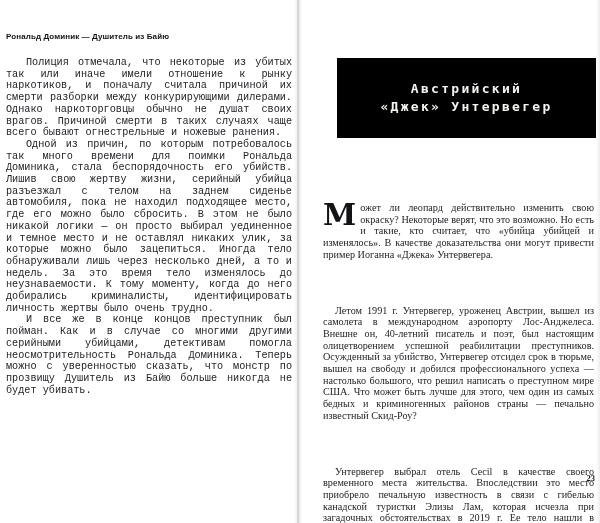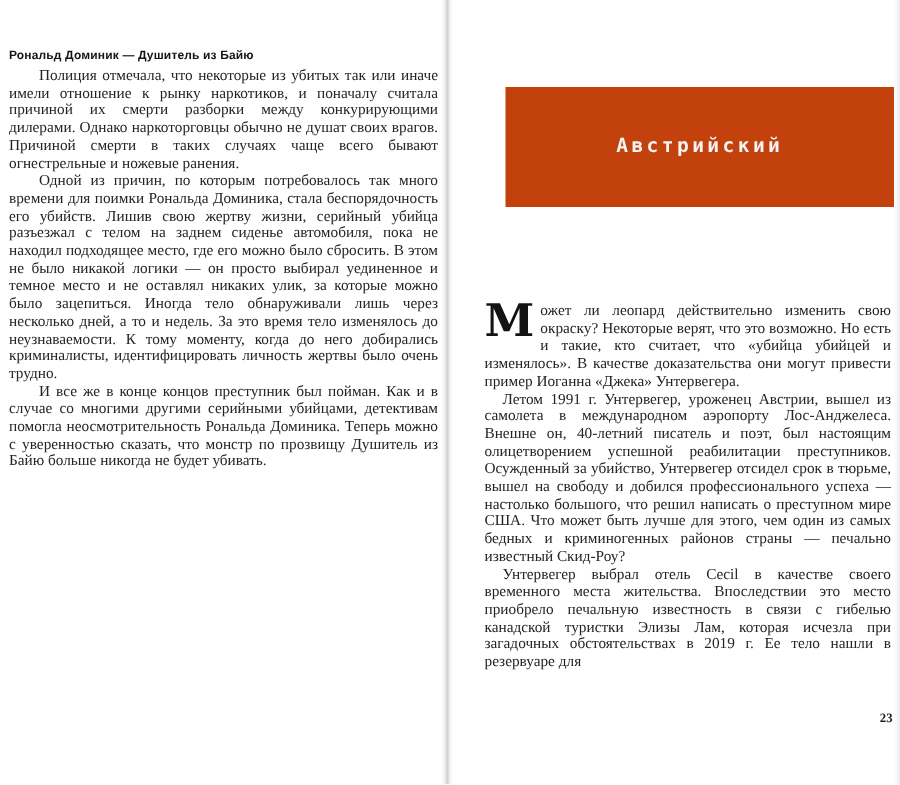--- a/index.html
+++ b/index.html
@@ -65,47 +65,48 @@
     color: #232328;
     font-size: 10.2px;
     line-height: 11.7px;
     text-align: justify;
   }
   .body-text p { margin: 0; }
   .body-text p.indent { text-indent: 20px; }
 
   .left-body {
     left: 6px;
-    top: 45px;
+    top: 57px;
     width: 286px;
+    font-family: Liberation Mono, monospace;
   }
   .right-body {
     left: 23px;
     top: 202px;
     width: 271px;
   }
-  .right-body p.indent { text-indent: 12px; }
+  .right-body p.indent { text-indent: 12px; margin-top: 44px; }
 
   .dropcap {
     float: left;
     font-family: "DejaVu Serif", serif;
     font-weight: bold;
     font-size: 30px;
     line-height: 23px;
     padding: 1px 4px 0 0;
     color: #131316;
   }
 
   .title-box {
     position: absolute;
     left: 37px;
     top: 58px;
     width: 259px;
     height: 80px;
-    background: #c2410c;
+    background: #000000;
     display: flex;
     flex-direction: column;
     align-items: center;
     justify-content: center;
     text-align: center;
   }
   .title-line {
     display: block;
     font-family: "DejaVu Sans Mono", monospace;
     font-weight: bold;
@@ -140,20 +141,21 @@
       <p class="indent">Одной из причин, по которым потребовалось так много времени для поимки Рональда Доминика, стала беспорядочность его убийств. Лишив свою жертву жизни, серийный убийца разъезжал с телом на заднем сиденье автомобиля, пока не находил подходящее место, где его можно было сбросить. В этом не было никакой логики — он просто выбирал уединенное и темное место и не оставлял никаких улик, за которые можно было зацепиться. Иногда тело обнаруживали лишь через несколько дней, а то и недель. За это время тело изменялось до неузнаваемости. К тому моменту, когда до него добирались криминалисты, идентифицировать личность жертвы было очень трудно.</p>
       <p class="indent">И все же в конце концов преступник был пойман. Как и в случае со многими другими серийными убийцами, детективам помогла неосмотрительность Рональда Доминика. Теперь можно с уверенностью сказать, что монстр по прозвищу Душитель из Байю больше никогда не будет убивать.</p>
     </div>
   </div>
 
   <div class="gutter"></div>
 
   <div class="page page-right">
     <div class="title-box">
       <span class="title-line">Австрийский</span>
+      <span class="title-line">«Джек» Унтервегер</span>
     </div>
 
     <div class="body-text right-body">
       <p><span class="dropcap">М</span><span>ожет ли леопард действительно изменить свою окраску? Некоторые верят, что это возможно. Но есть и такие, кто считает, что «убийца убийцей и изменялось». В качестве доказательства они могут привести пример Иоганна «Джека» Унтервегера.</span></p>
       <p class="indent">Летом 1991 г. Унтервегер, уроженец Австрии, вышел из самолета в международном аэропорту Лос-Анджелеса. Внешне он, 40-летний писатель и поэт, был настоящим олицетворением успешной реабилитации преступников. Осужденный за убийство, Унтервегер отсидел срок в тюрьме, вышел на свободу и добился профессионального успеха — настолько большого, что решил написать о преступном мире США. Что может быть лучше для этого, чем один из самых бедных и криминогенных районов страны — печально известный Скид-Роу?</p>
       <p class="indent">Унтервегер выбрал отель Cecil в качестве своего временного места жительства. Впоследствии это место приобрело печальную известность в связи с гибелью канадской туристки Элизы Лам, которая исчезла при загадочных обстоятельствах в 2019 г. Ее тело нашли в резервуаре для</p>
     </div>
   </div>
 
   <div class="page-number">23</div>

